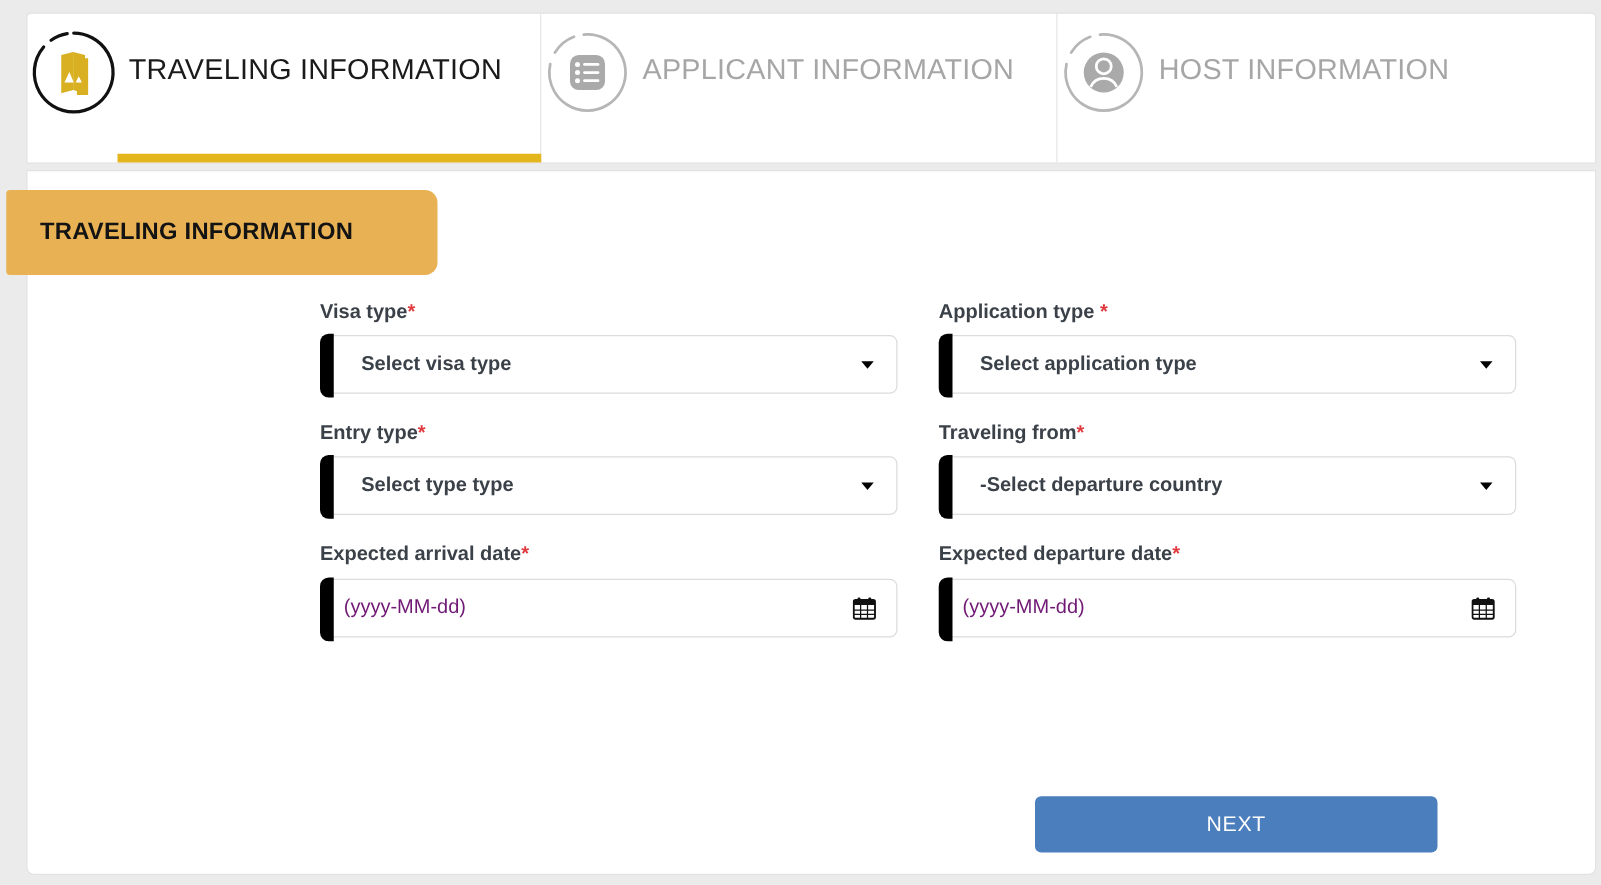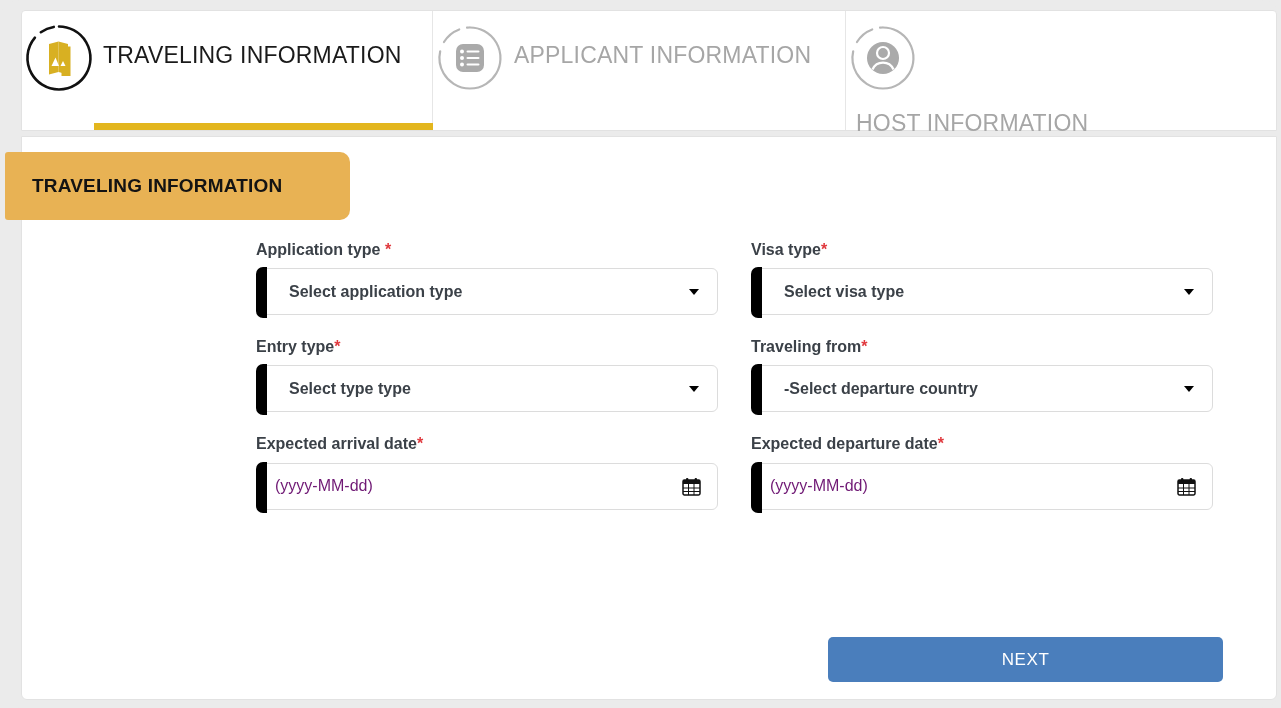--- a/index.html
+++ b/index.html
@@ -35,21 +35,21 @@
     position: relative;
     height: 100%;
     box-sizing: border-box;
     display: flex;
     align-items: flex-start;
     padding-top: 13px;
     border-right: 1px solid #e6e6e6;
   }
   .tab.t0 { width: 411px; }
   .tab.t1 { width: 413px; }
-  .tab.t2 { width: 430px; border-right: none; flex-direction: column; }
+  .tab.t2 { width: 430px; border-right: none; }
 
   .tab-icon-wrap {
     position: relative;
     width: 68px;
     height: 68px;
     margin-left: 3px;
     flex: 0 0 auto;
   }
   .ring {
     position: absolute;
@@ -181,21 +181,21 @@
     right: 16px;
     top: 50%;
     margin-top: -9px;
   }
 
   
   .next-btn {
     position: absolute;
     left: 828px;
     top: 637px;
-    width: 395px;
+    width: 322px;
     height: 45px;
     background: #4a7ebc;
     border: none;
     border-radius: 5px;
     color: #ffffff;
     font-size: 17px;
     font-family: "Liberation Sans", sans-serif;
     letter-spacing: 0.6px;
     cursor: pointer;
   }
@@ -260,30 +260,30 @@
   <div class="content-card"></div>
 
   <div class="section-banner">
     <div class="section-banner-text">TRAVELING INFORMATION</div>
   </div>
 
   <div class="form">
 
     <div class="form-row">
       <div class="field">
+        <div class="field-label"><span>Visa type</span><span class="req">*</span></div>
+        <div class="control">
+          <span class="control-text">Select visa type</span>
+          <span class="caret"></span>
+        </div>
+      </div>
+      <div class="field">
         <div class="field-label"><span>Application type </span><span class="req">*</span></div>
         <div class="control">
           <span class="control-text">Select application type</span>
-          <span class="caret"></span>
-        </div>
-      </div>
-      <div class="field">
-        <div class="field-label"><span>Visa type</span><span class="req">*</span></div>
-        <div class="control">
-          <span class="control-text">Select visa type</span>
           <span class="caret"></span>
         </div>
       </div>
     </div>
 
     <div class="form-row">
       <div class="field">
         <div class="field-label"><span>Entry type</span><span class="req">*</span></div>
         <div class="control">
           <span class="control-text">Select type type</span>

